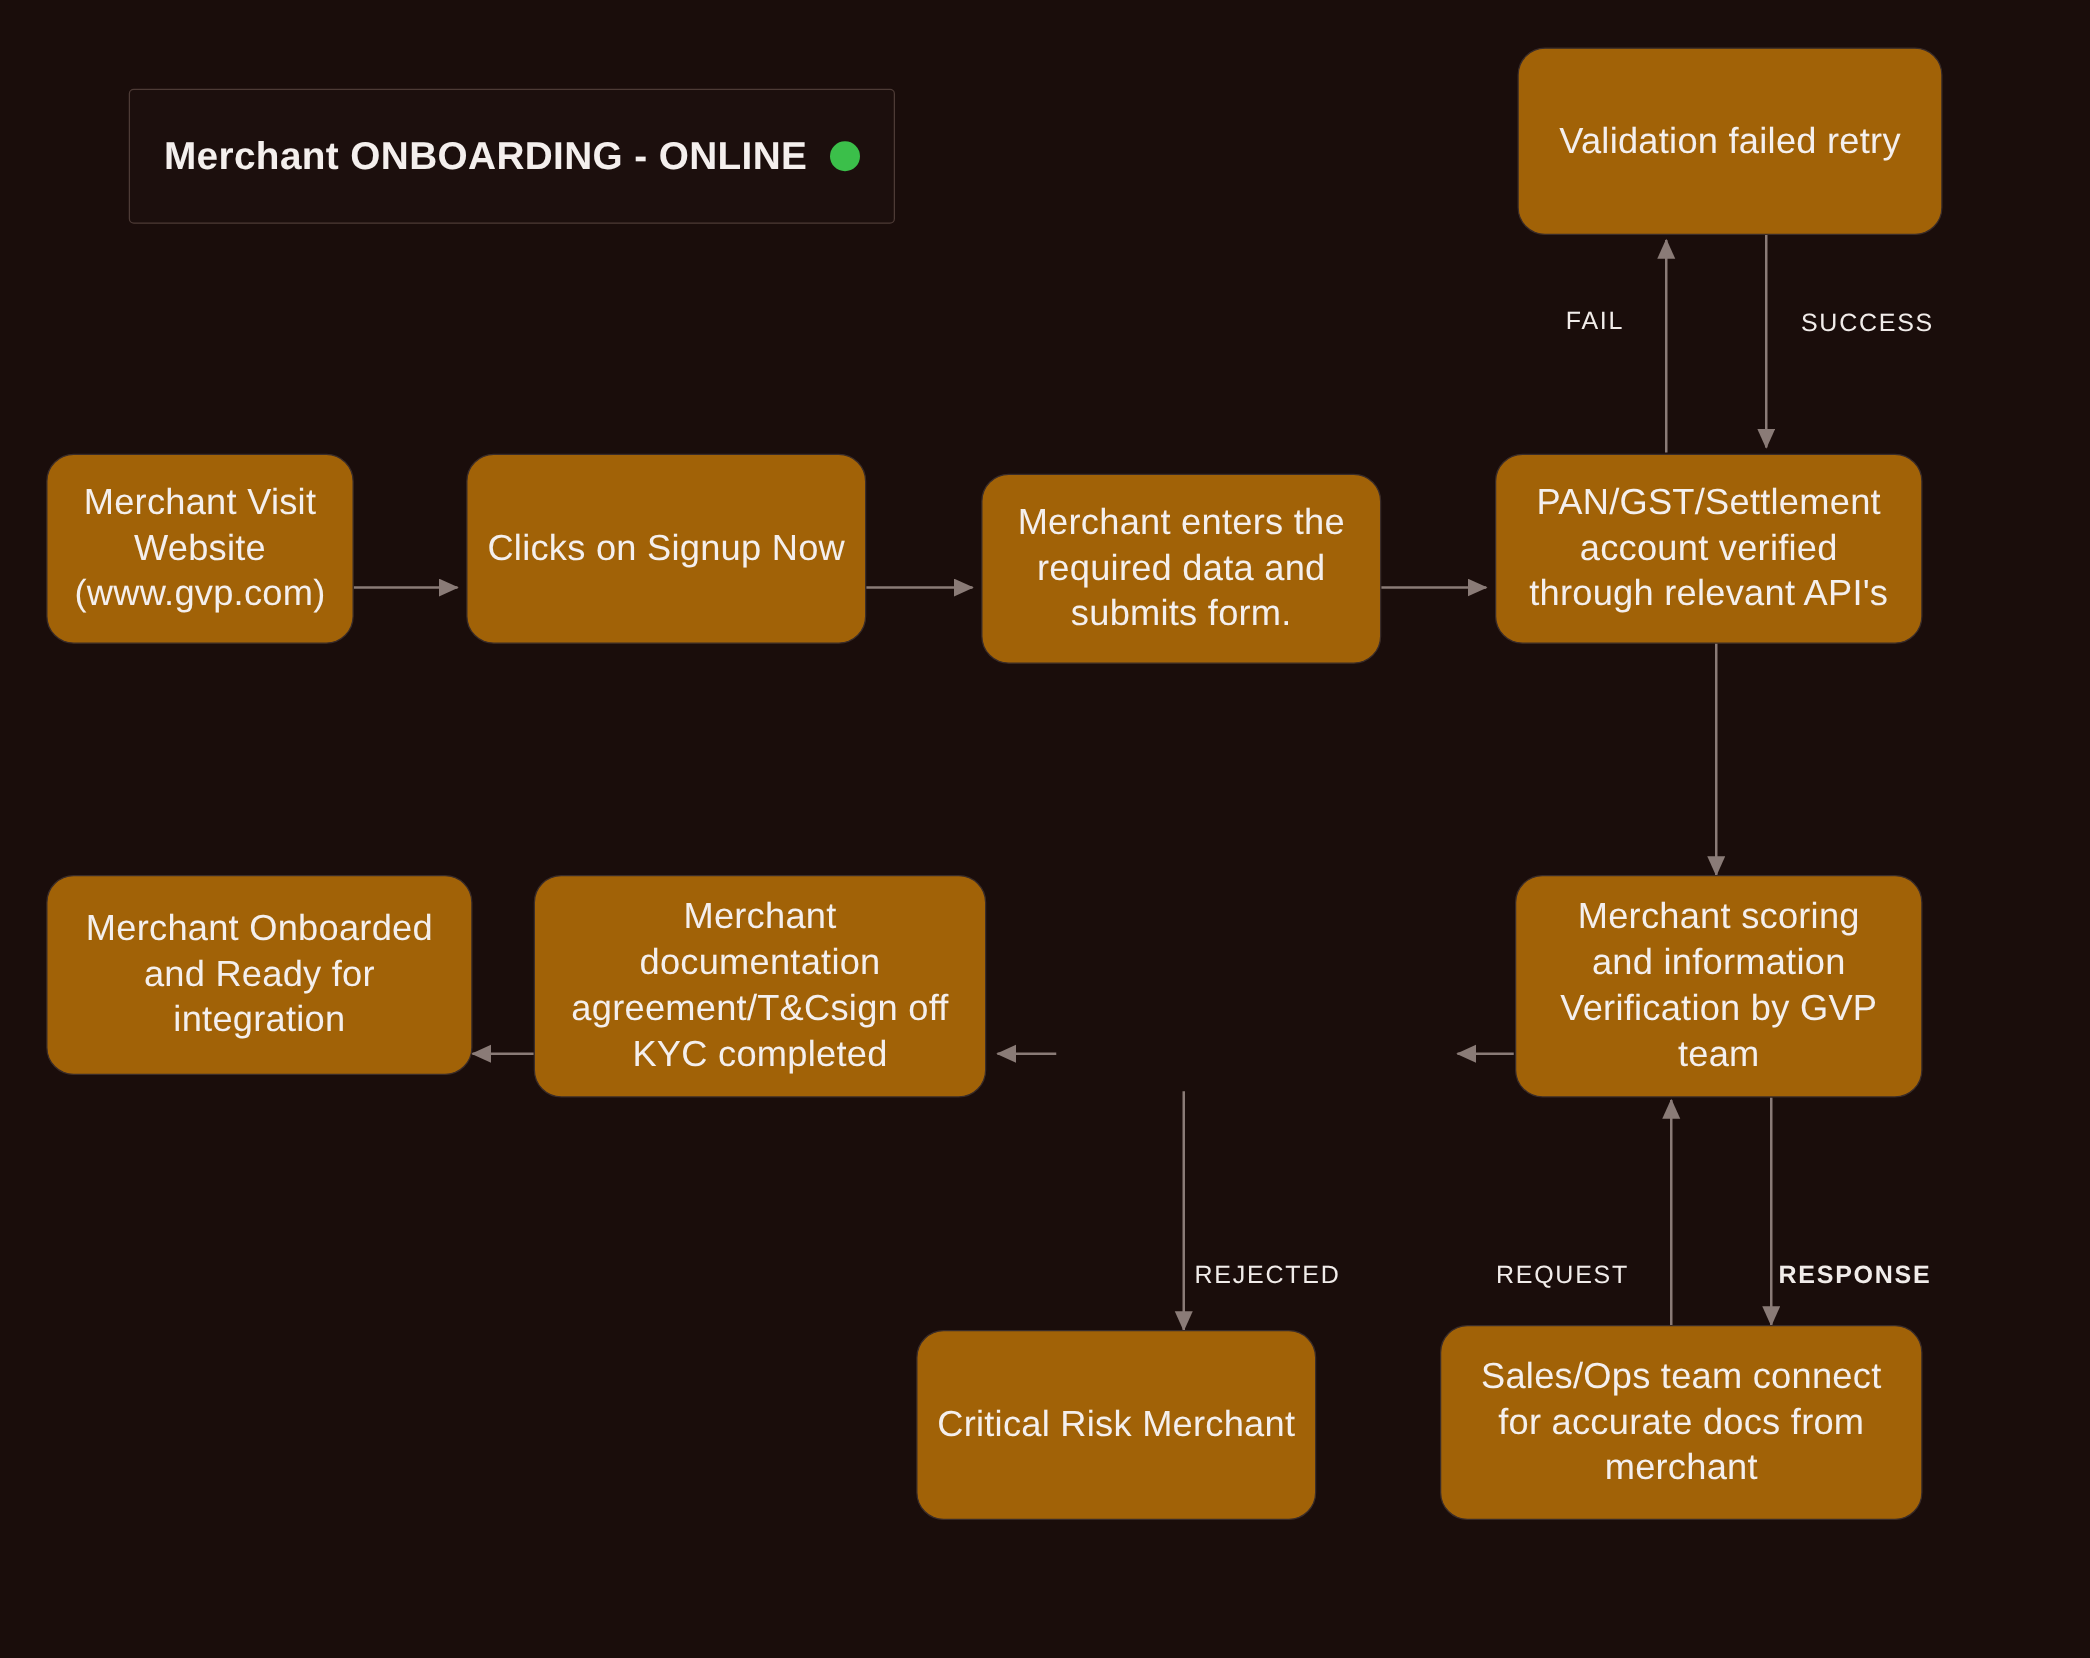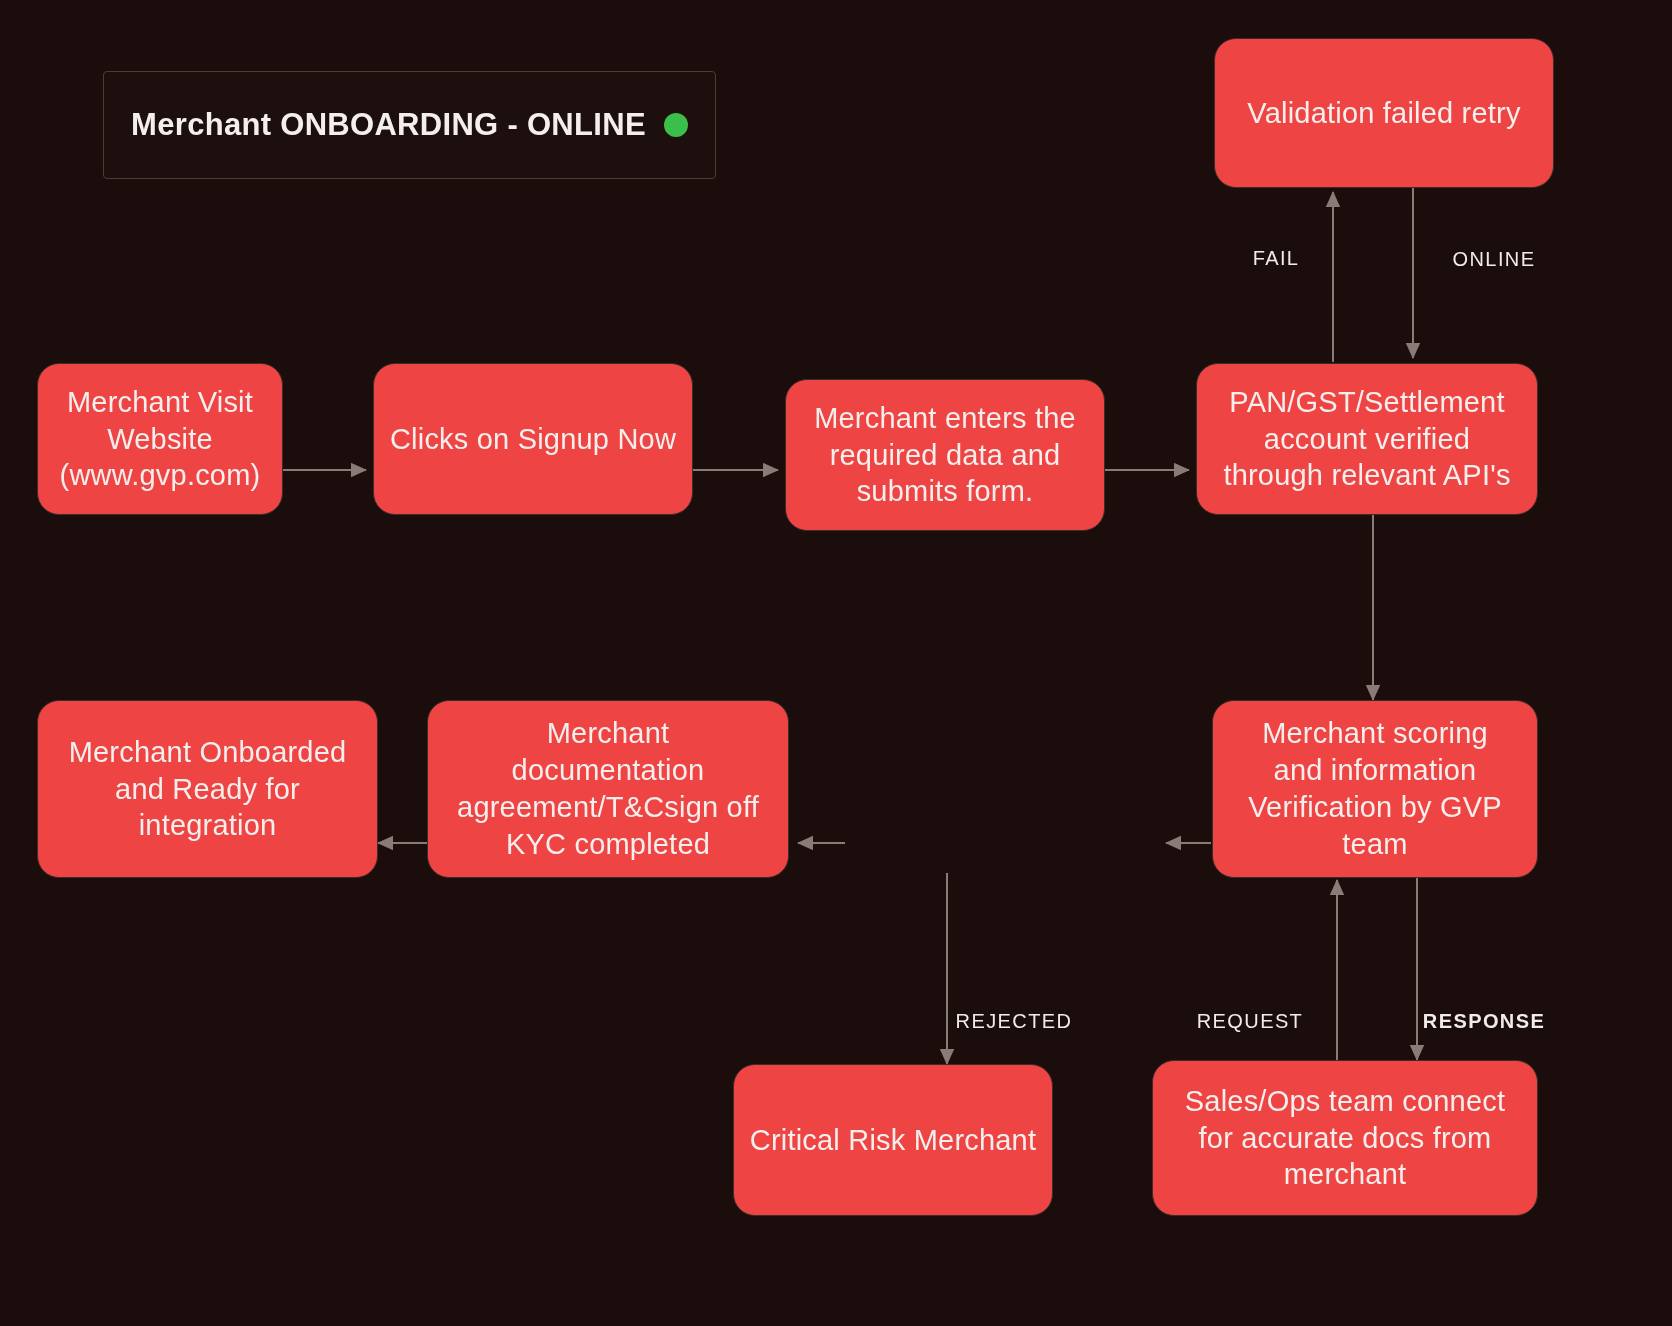--- a/index.html
+++ b/index.html
@@ -21,21 +21,21 @@
     position: absolute;
     left: 0;
     top: 0;
     width: 1672px;
     height: 1326px;
     pointer-events: none;
   }
   .node {
     position: absolute;
     box-sizing: border-box;
-    background: #ef4444;
+    background: #a16207;
     border: 1px solid #3a2c29;
     border-radius: 22px;
     color: #f4efed;
     display: flex;
     align-items: center;
     justify-content: center;
     text-align: center;
     font-size: 29px;
     line-height: 1.27;
     letter-spacing: 0.2px;
@@ -158,39 +158,39 @@
   </div>
 
 
   <div class="node" style="left:427px; top:700px; width:362px; height:178px;">
     <span style="white-space:pre-line;">Merchant
 documentation
 agreement/T&amp;Csign off
 KYC completed</span>
   </div>
 
-  <div class="node" style="left:37px; top:700px; width:341px; height:178px;">
+  <div class="node" style="left:37px; top:700px; width:341px; height:160px;">
     <span style="white-space:pre-line;">Merchant Onboarded
 and Ready for
 integration</span>
   </div>
 
   <div class="node" style="left:733px; top:1064px; width:320px; height:152px;">
     <span style="white-space:pre-line;">Critical Risk Merchant</span>
   </div>
 
   <div class="node" style="left:1152px; top:1060px; width:386px; height:156px;">
     <span style="white-space:pre-line;">Sales/Ops team connect
 for accurate docs from
 merchant</span>
   </div>
 
   <div class="edge-label" style="left:1276px; top:258px;">FAIL</div>
 
-  <div class="edge-label" style="left:1494px; top:259px;">ONLINE</div>
+  <div class="edge-label" style="left:1494px; top:259px;">SUCCESS</div>
 
   <div class="edge-label" style="left:1014px; top:1021px;">REJECTED</div>
 
   <div class="edge-label" style="left:1250px; top:1021px;">REQUEST</div>
 
   <div class="edge-label" style="left:1484px; top:1021px;font-weight:bold;">RESPONSE</div>
 
 </div>
 
 </body></html>

